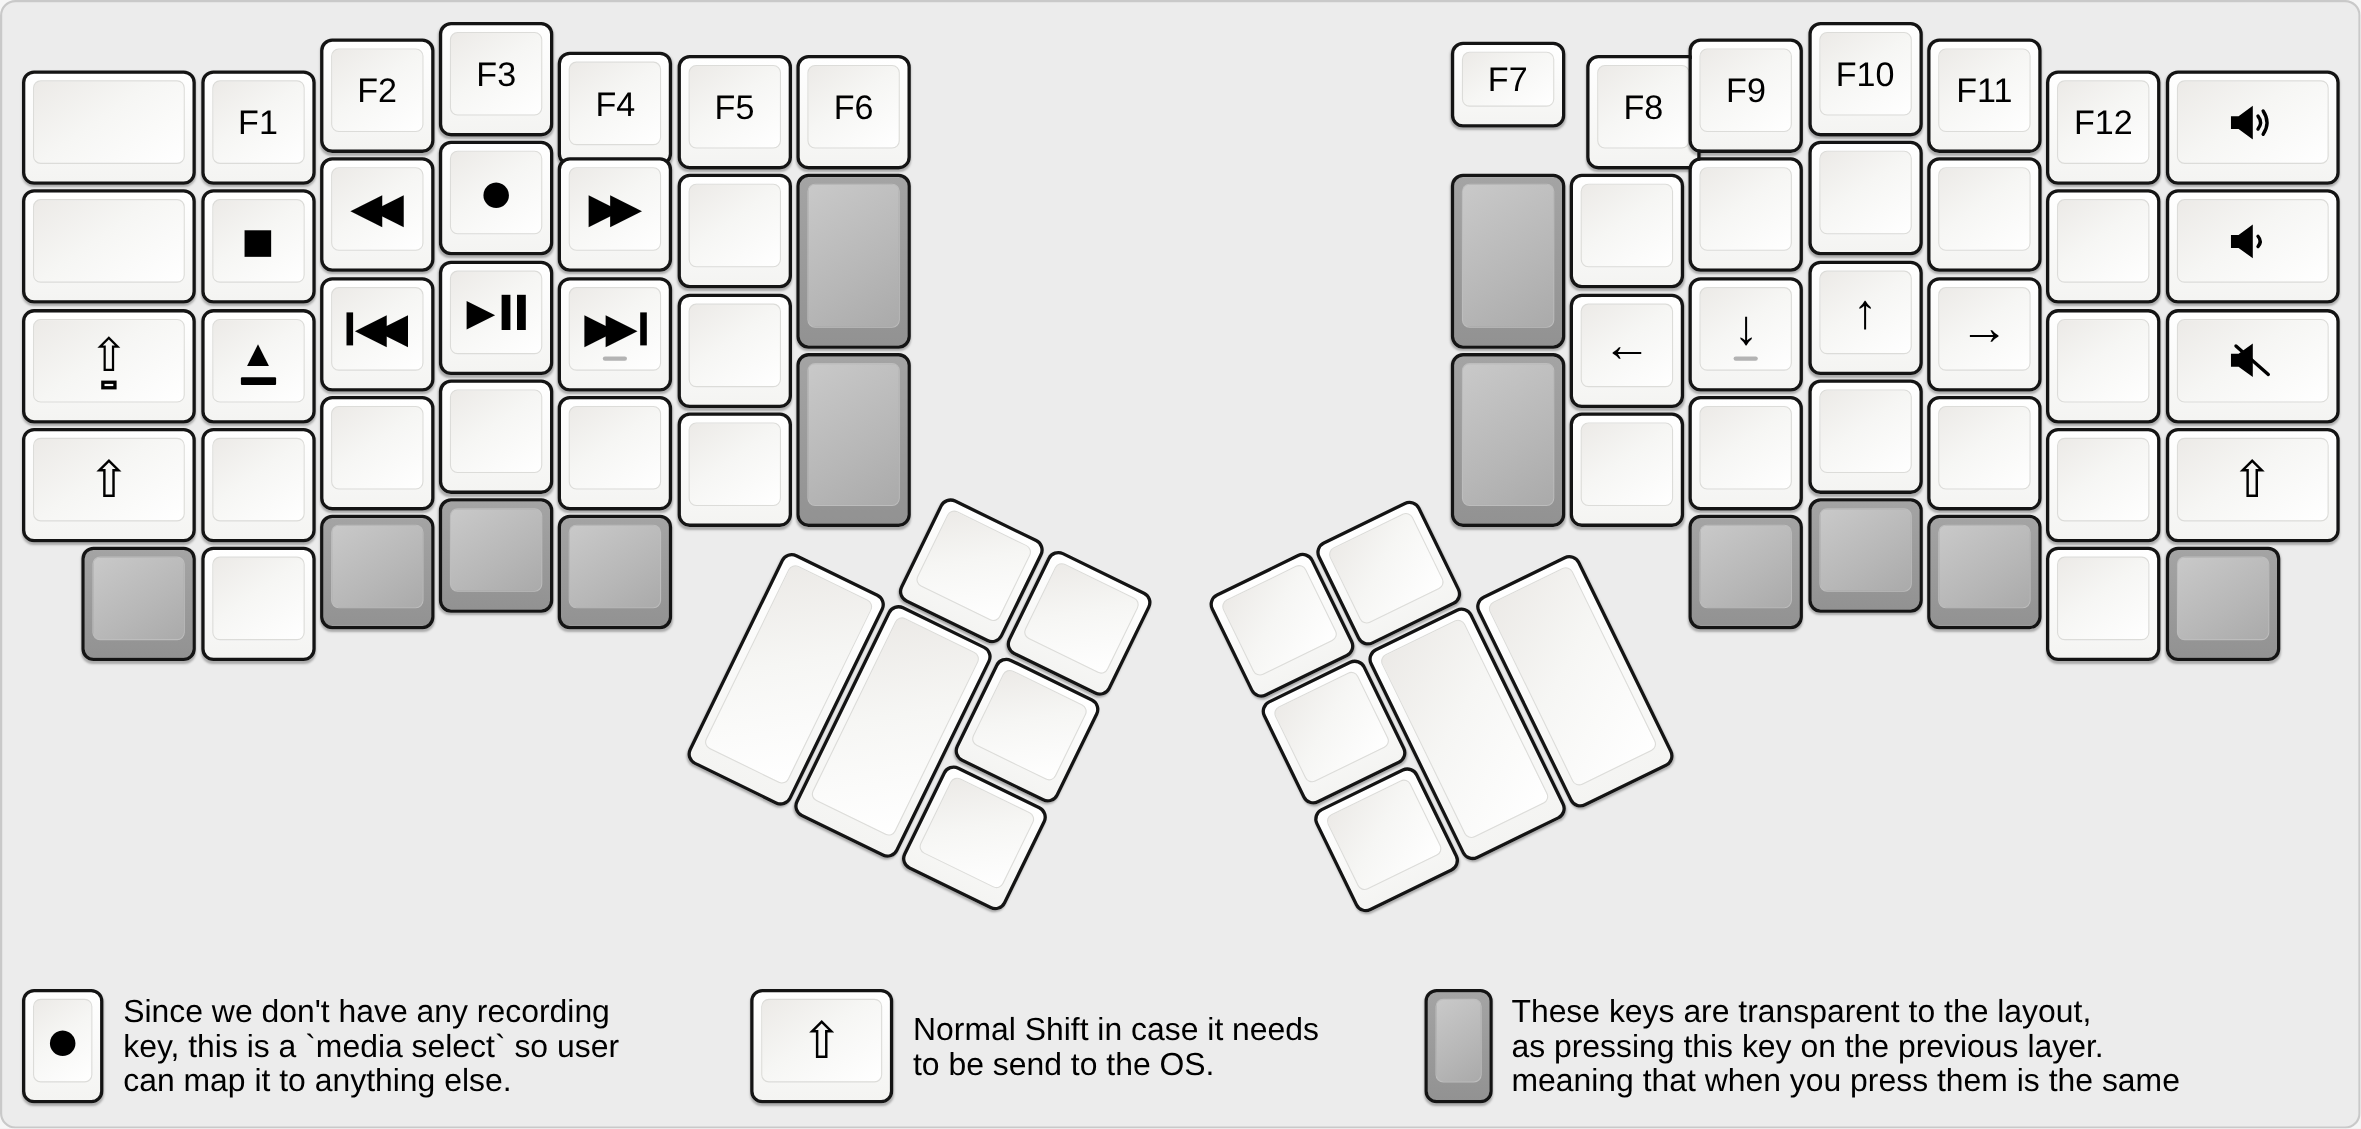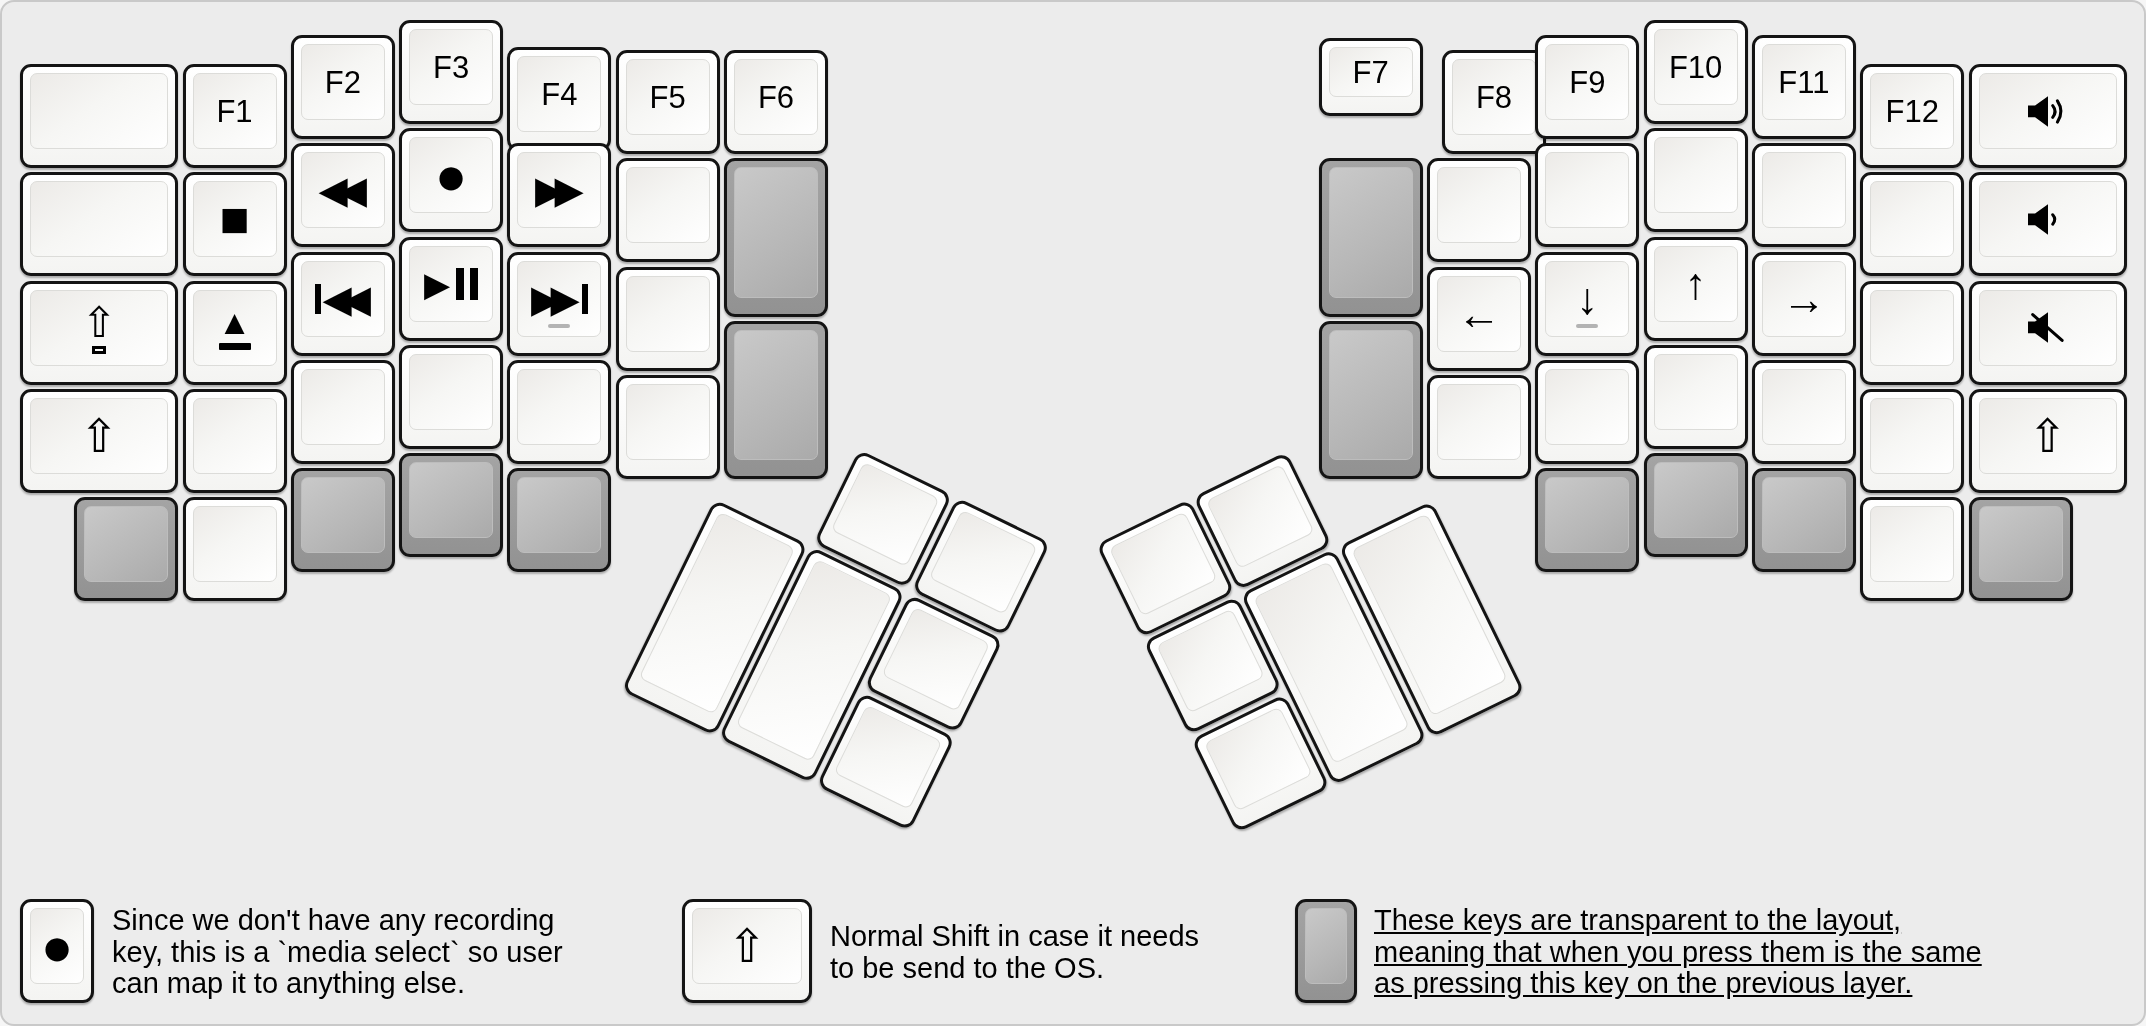--- a/index.html
+++ b/index.html
@@ -380,24 +380,24 @@
 
   <div class="legend-text" id="legend-text-0" style="left: 110px; top: 903px;">
     <div>Since we don't have any recording</div>
     <div>key, this is a `media select` so user</div>
     <div>can map it to anything else.</div>
   </div>
   <div class="legend-text" id="legend-text-1" style="left: 828px; top: 919px;">
     <div>Normal Shift in case it needs</div>
     <div>to be send to the OS.</div>
   </div>
-  <div class="legend-text" id="legend-text-2" style="left: 1372px; top: 903px; text-decoration: underline;">
+  <div class="legend-text" id="legend-text-2" style="left: 1372px; top: 903px;">
     <div>These keys are transparent to the layout,</div>
+    <div>as pressing this key on the previous layer.</div>
     <div>meaning that when you press them is the same</div>
-    <div>as pressing this key on the previous layer.</div>
   </div>
 <div class="key legend-key" style="left: 18px; top: 897px; width: 74px; height: 104px;">
       <div class="key-top">
         <span class="glyph" style="font-size: 54px;">●</span>
       </div>
     </div>
     <div class="key legend-key" style="left: 680px; top: 897px; width: 130px; height: 104px;">
       <div class="key-top">
         <span class="glyph" style="font-size: 46px;">⇧</span>
       </div>

